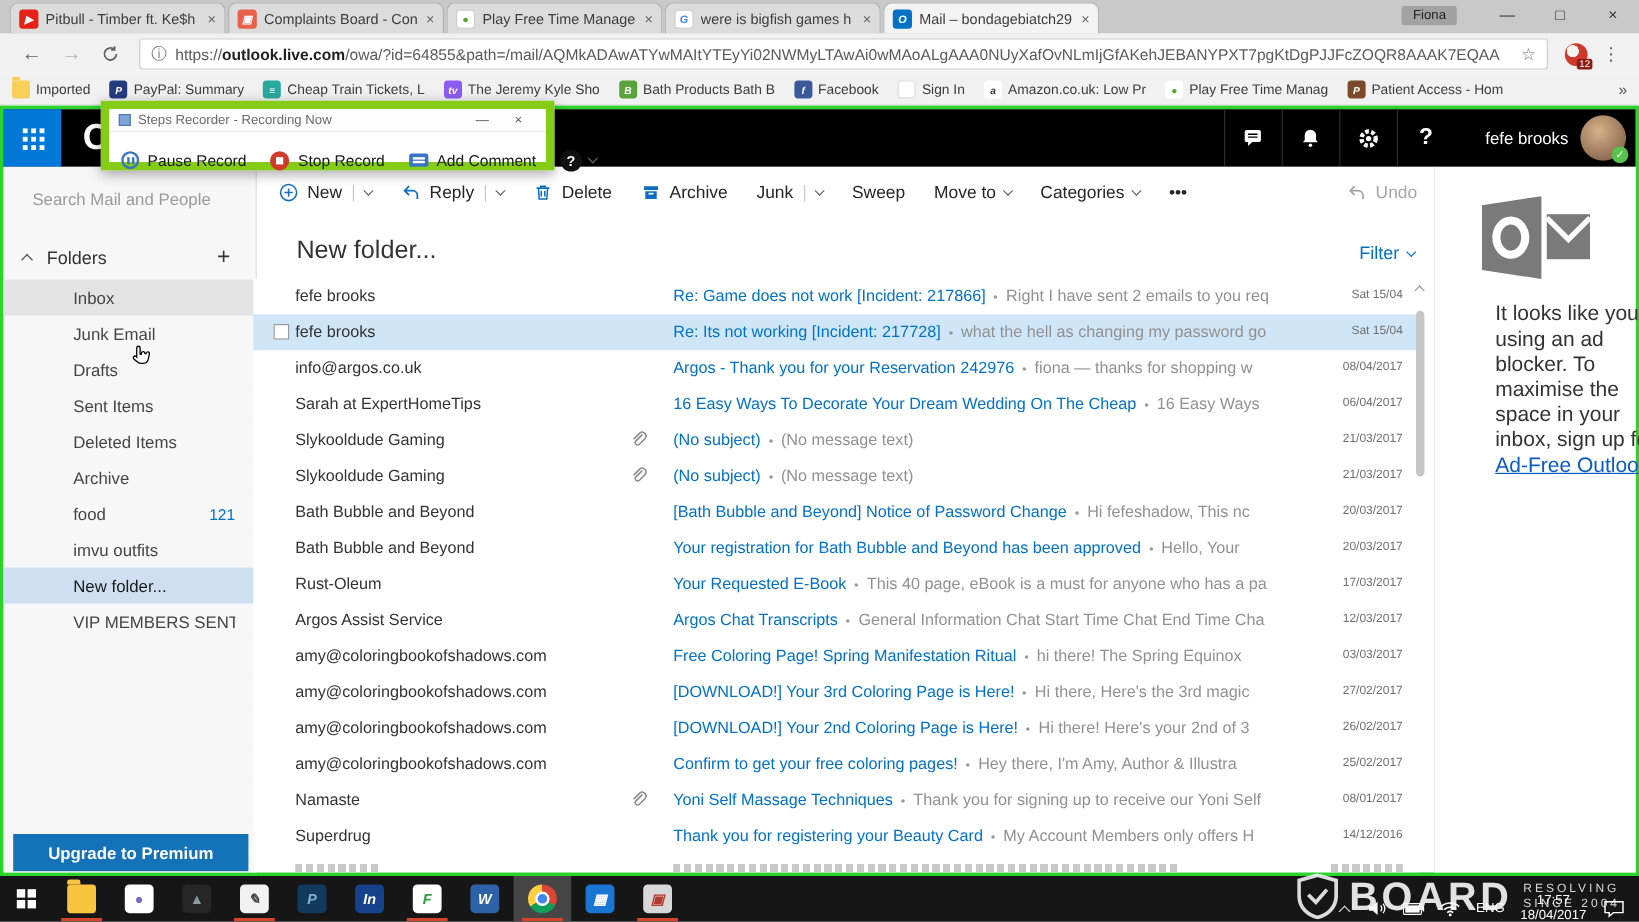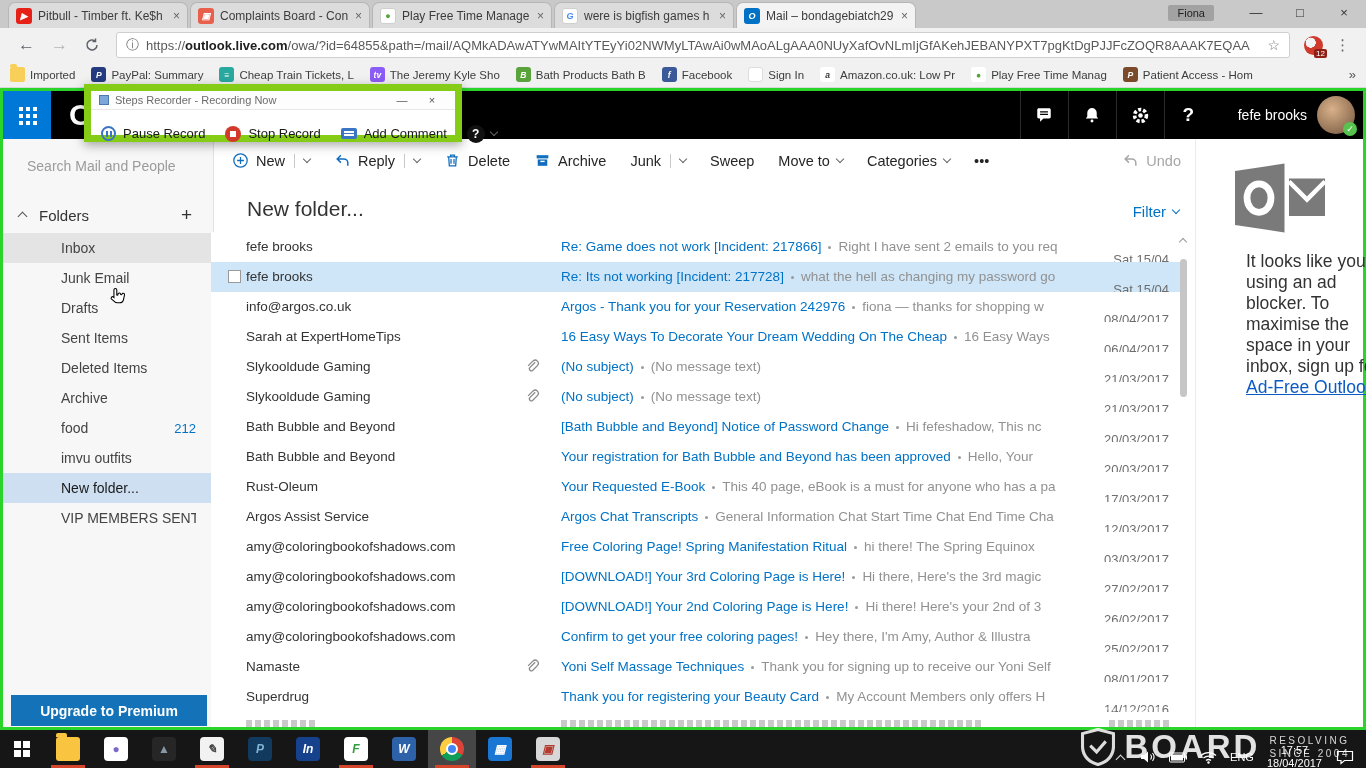--- a/index.html
+++ b/index.html
@@ -109,21 +109,21 @@
   .mail-list{position:absolute;left:208px;top:141px;right:180px;bottom:0;overflow:hidden;}
   .mailrow{position:relative;height:30px;background:#fff;}
   .mailrow.selected{background:#cfe6f8;}
   .mr-check{position:absolute;left:17px;top:8px;width:13px;height:13px;background:#fff;border:1px solid #9a9a9a;}
   .mr-sender{position:absolute;left:35px;top:7px;width:232px;font-size:13.5px;color:#333;white-space:nowrap;overflow:hidden;}
   .mr-clip{position:absolute;left:313px;top:7px;width:16px;height:16px;}
   .mr-subjblock{position:absolute;left:350px;top:7px;right:118px;white-space:nowrap;overflow:hidden;font-size:13.5px;}
   .mr-subj{color:#0072c6;}
   .dot{width:3px;height:3px;border-radius:50%;background:#9a9a9a;display:inline-block;margin:0 7px 2px;}
   .mr-prev{color:#919191;}
-  .mr-date{position:absolute;right:14px;top:20px;width:95px;text-align:right;font-size:13px;color:#6e6e6e;}
+  .mr-date{position:absolute;right:14px;top:8px;width:95px;text-align:right;font-size:10px;color:#6e6e6e;}
   .clip-row{position:relative;height:15px;overflow:hidden;background:#fff;}
   .clip-row i{position:absolute;top:8px;height:8px;background:repeating-linear-gradient(90deg,#c9c9c9 0 6px,transparent 6px 9px);}
   .scroll-thumb{position:absolute;right:176px;top:168px;width:7px;height:138px;background:#c6c6c6;border-radius:4px;}
   .scroll-up{position:absolute;right:177px;top:148px;width:6px;height:6px;border-right:1.3px solid #9a9a9a;border-bottom:1.3px solid #9a9a9a;transform:rotate(-135deg);}
 
   
   .ad-panel{position:absolute;top:48px;right:0;width:168px;bottom:0;background:#fff;border-left:1px solid #ececec;}
   .ad-logo{position:absolute;left:36px;top:20px;}
   .ad-text{position:absolute;left:22px;top:112px;width:142px;font-size:17.5px;line-height:21px;color:#333;margin-left:28px;}
   .ad-link{color:#0b5bc4;text-decoration:underline;}
@@ -487,21 +487,21 @@
           <div class="folder-item">
             <span class="f-label">Deleted Items</span>
 
           </div>
           <div class="folder-item">
             <span class="f-label">Archive</span>
 
           </div>
           <div class="folder-item">
             <span class="f-label">food</span>
-            <span class="f-count">212</span>
+            <span class="f-count">121</span>
           </div>
           <div class="folder-item">
             <span class="f-label">imvu outfits</span>
 
           </div>
           <div class="folder-item selected">
             <span class="f-label">New folder...</span>
 
           </div>
           <div class="folder-item">

